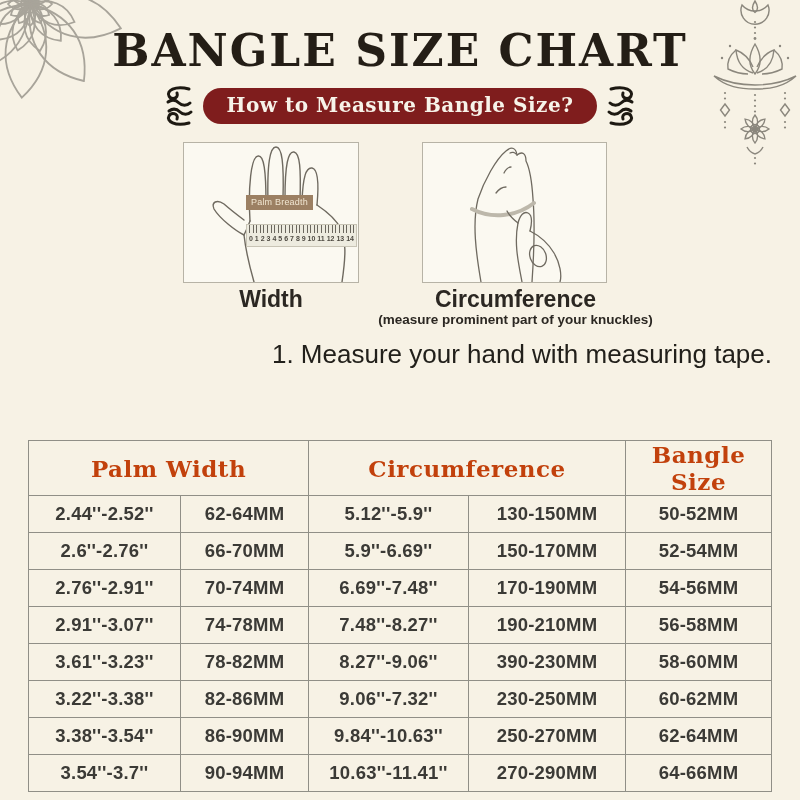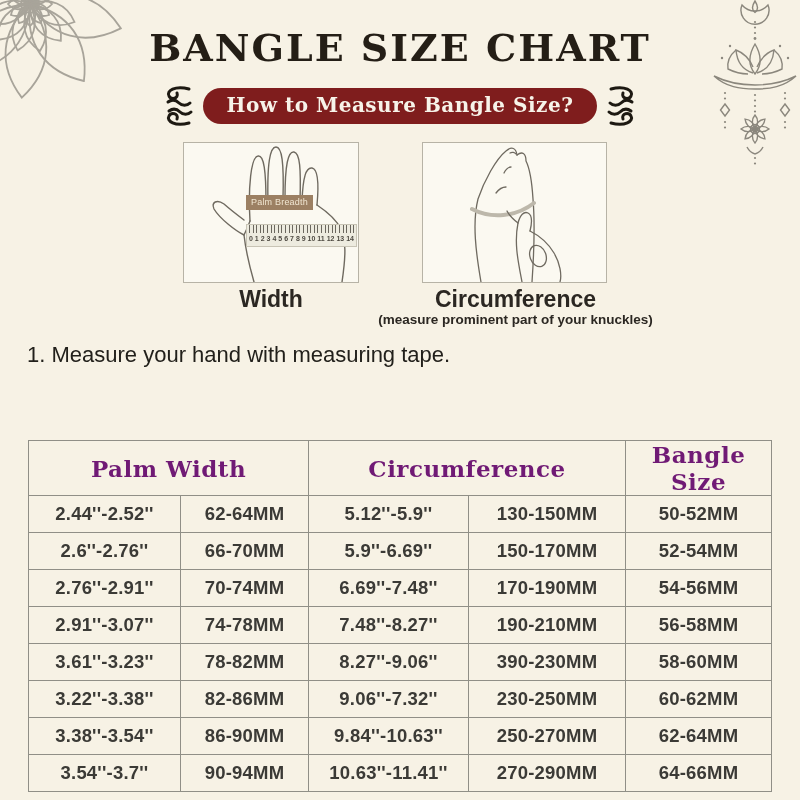--- a/index.html
+++ b/index.html
@@ -9,21 +9,21 @@
     font-family:"Liberation Sans", sans-serif;
     color:#24201a;
   }
   
   .orn{position:absolute; pointer-events:none;}
   #mandala{left:-12px; top:-10px;}
   #lotus{left:700px; top:0;}
   
   .title{
     position:absolute; top:25px; left:0; width:100%; text-align:center;
-    font-family:"DejaVu Serif", serif; font-weight:700; font-size:38px;
+    font-family:"DejaVu Serif", serif; font-weight:700; font-size:44px;
     letter-spacing:2px; color:#241e16; white-space:nowrap;
   }
   .banner-row{
     position:absolute; top:84px; left:0; width:100%;
     display:flex; justify-content:center; align-items:center; gap:9px;
   }
   .banner{
     background:#7f1d1d; color:#f7f3e9; border-radius:18px;
     padding:5px 24px 7px; font-family:"DejaVu Serif", serif;
     font-weight:700; font-size:20px; letter-spacing:.5px; white-space:nowrap;
@@ -57,32 +57,32 @@
   .cap{
     position:absolute; top:287px; text-align:center;
     font-size:23px; line-height:25px; font-weight:700; color:#2b2722;
   }
   #cap-width{left:183px; width:176px;}
   #cap-circ{left:368px; width:295px;}
   .cap-note{font-size:13.5px; line-height:15px; font-weight:700; color:#2b2722;}
   
   .steps{
     position:absolute; left:27px; top:340px; width:745px;
-    font-size:22px; line-height:29px; font-weight:500; color:#22201b;
+    font-size:26px; line-height:29px; font-weight:500; color:#22201b;text-align:right;
   }
   .steps p{margin:0 0 2px; padding-left:27px; text-indent:-27px;}
   
   table#size-table{
     position:absolute; left:28px; top:440px; border-collapse:collapse;
     table-layout:fixed; width:743px;
   }
   #size-table th, #size-table td{border:1px solid #908f87; padding:0;}
   #size-table th{
     height:46px; font-family:"DejaVu Serif", serif; font-size:23px;
-    font-weight:600; color:#701a75; text-align:center; letter-spacing:.5px;
+    font-weight:600; color:#c2410c; text-align:center; letter-spacing:.5px;
   }
   #size-table td{
     height:36px; text-align:center; font-size:18.5px; font-weight:700;
     color:#3b3a36; letter-spacing:.2px;
   }
 </style>
 </head>
 <body>
 
 <div id="canvas">

